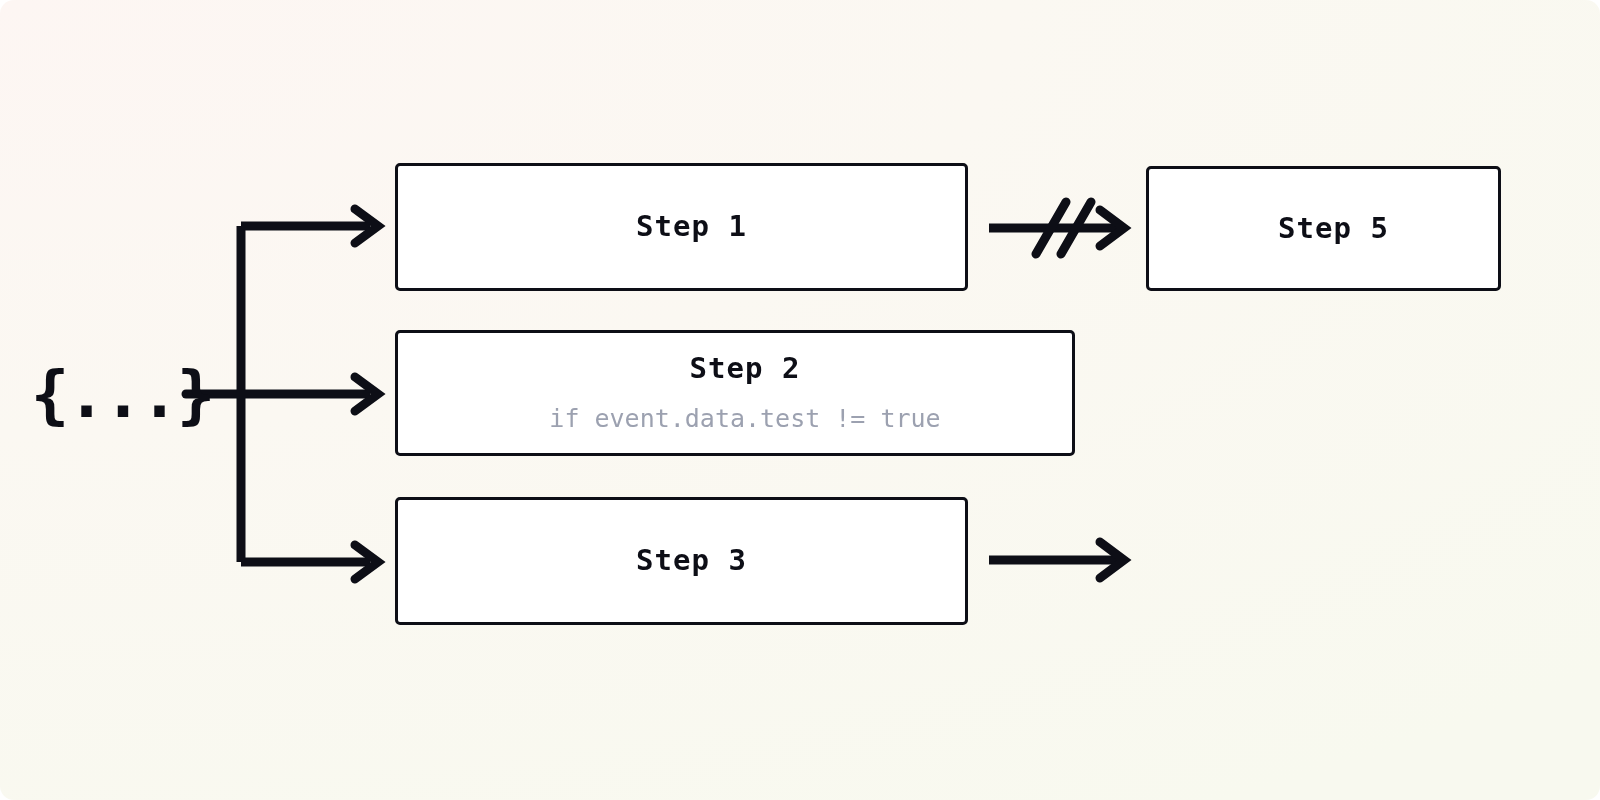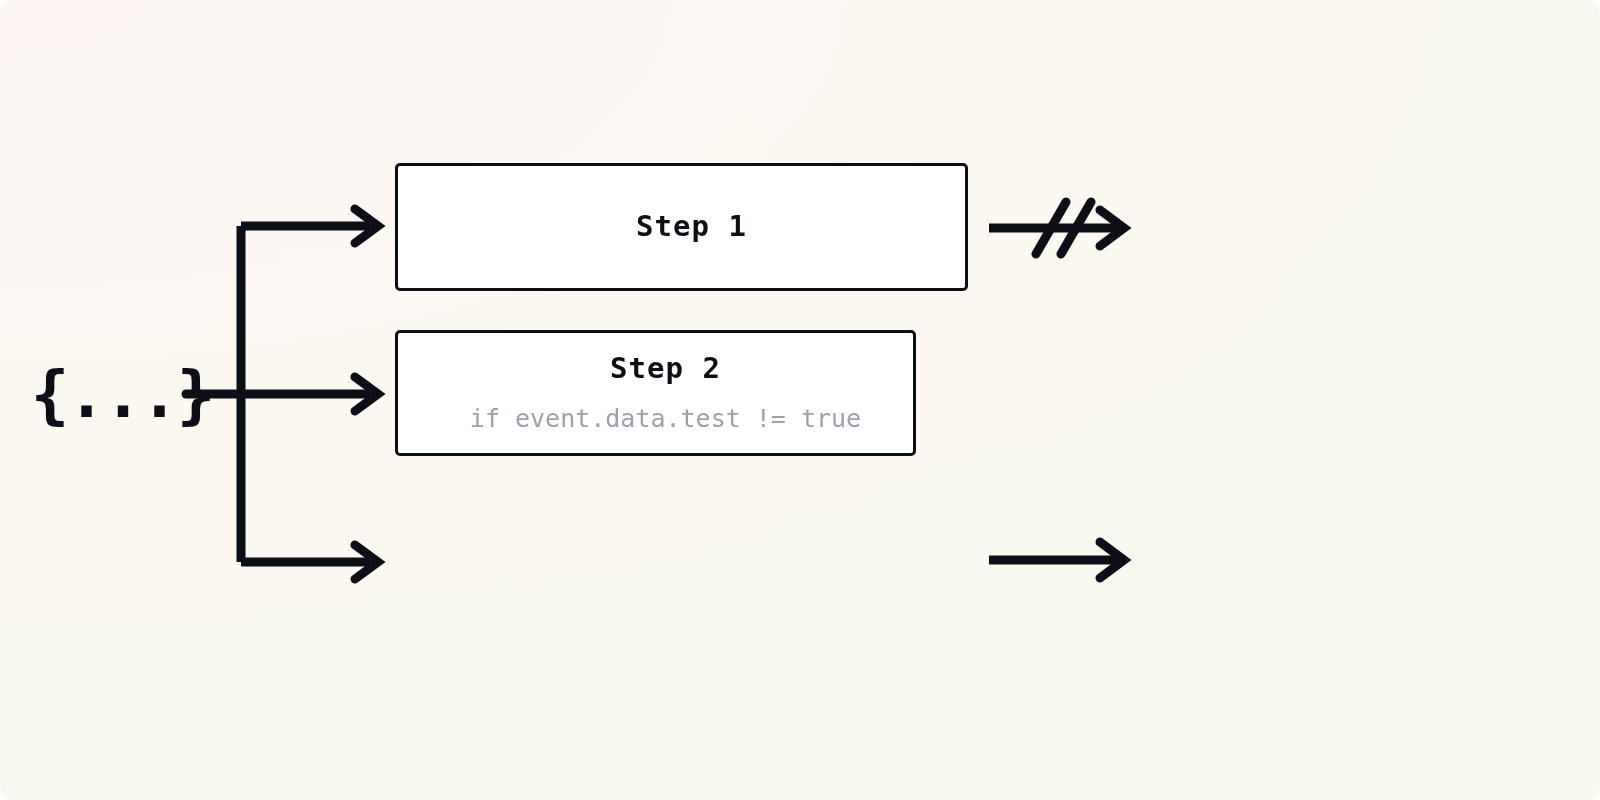--- a/index.html
+++ b/index.html
@@ -81,21 +81,21 @@
     font-weight: 400;
     color: #9ca1b0;
     letter-spacing: 0px;
     line-height: 1.2;
     margin-top: 19px;
     white-space: nowrap;
   }
 
   
   #node-step-1 { left: 395px; top: 163px; width: 573px; height: 128px; }
-  #node-step-2 { left: 395px; top: 330px; width: 521px; height: 126px; }
+  #node-step-2 { left: 395px; top: 330px; width: 680px; height: 126px; }
   #node-step-3 { left: 395px; top: 497px; width: 573px; height: 128px; }
   #node-step-5 { left: 1146px; top: 166px; width: 355px; height: 125px; }
   #node-step-6 { left: 1146px; top: 497px; width: 355px; height: 126px; }
 </style>
 </head>
 <body>
 
 <div id="canvas">
 
   <svg id="wires" viewBox="0 0 1600 800" width="1600" height="800" xmlns="http://www.w3.org/2000/svg">
@@ -129,16 +129,22 @@
 
   <div class="node" id="node-step-1">
     <div class="node-title">Step 1</div>
   </div>
 
   <div class="node" id="node-step-2">
     <div class="node-title">Step 2</div>
     <div class="node-code">if event.data.test != true</div>
   </div>
 
+  <div class="node" id="node-step-3">
+    <div class="node-title">Step 3</div>
+  </div>
 
+  <div class="node" id="node-step-5">
+    <div class="node-title">Step 5</div>
+  </div>
 
 
 </div>
 
 </body></html>

